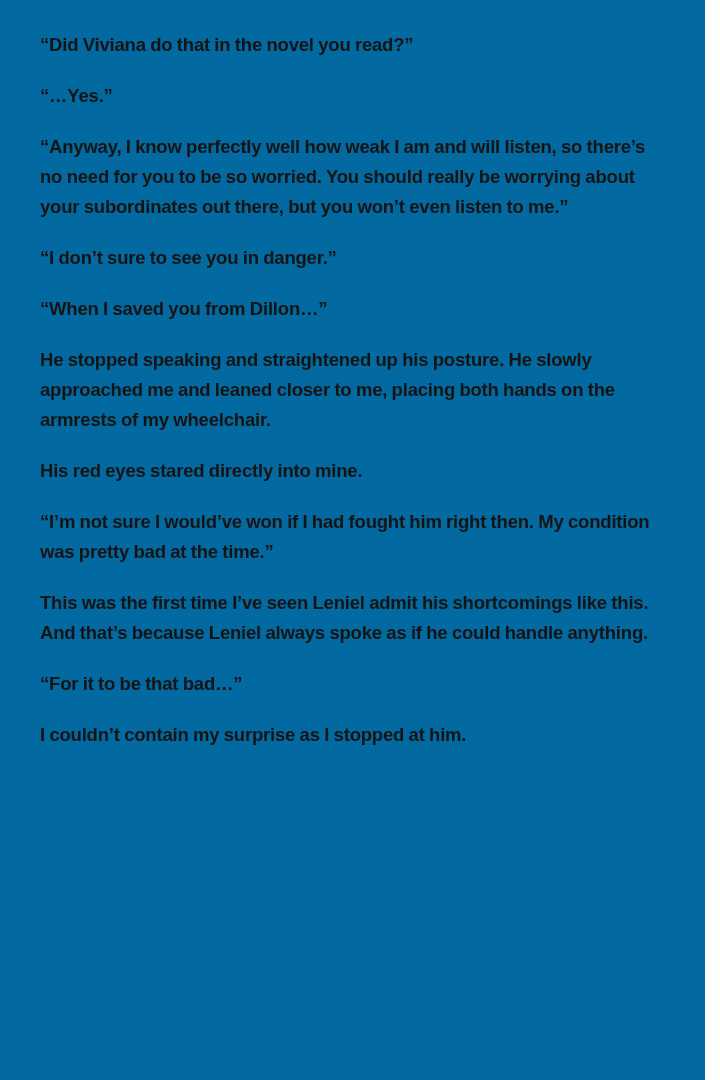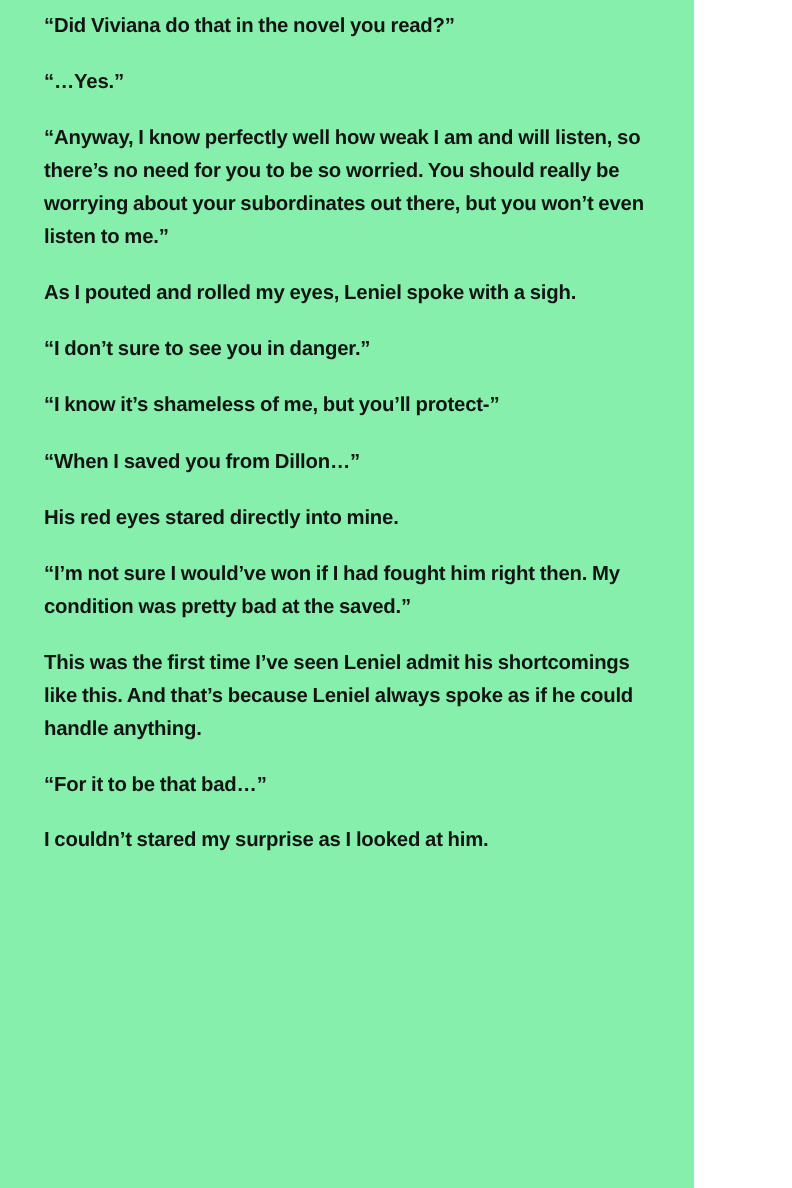--- a/index.html
+++ b/index.html
@@ -8,24 +8,24 @@
     background: #ffffff;
   }
   body {
     width: 720px;
     min-height: 1080px;
     font-family: "Liberation Sans", sans-serif;
     color: #111111;
   }
   .page {
     box-sizing: border-box;
-    width: 631px;
+    width: 705px;
     min-height: 1080px;
-    padding: 8px 40px 10px 40px;
-    background: #86efac;
+    padding: 30px 40px 10px 40px;
+    background: #0369a1;
   }
   .para {
     font-family: "Liberation Sans", sans-serif;
     font-size: 18.5px;
     font-weight: 700;
     line-height: 1.62;
     letter-spacing: -0.2px;
     color: #141414;
     margin: 0 0 21px 0;
     word-spacing: -0.5px;
@@ -34,22 +34,21 @@
     margin-bottom: 0;
   }
 </style>
 </head>
 <body>
 
 <div class="page">
   <p class="para">“Did Viviana do that in the novel you read?”</p>
   <p class="para">“…Yes.”</p>
   <p class="para">“Anyway, I know perfectly well how weak I am and will listen, so there’s no need for you to be so worried. You should really be worrying about your subordinates out there, but you won’t even listen to me.”</p>
-  <p class="para">As I pouted and rolled my eyes, Leniel spoke with a sigh.</p>
   <p class="para">“I don’t sure to see you in danger.”</p>
-  <p class="para">“I know it’s shameless of me, but you’ll protect-”</p>
   <p class="para">“When I saved you from Dillon…”</p>
+  <p class="para">He stopped speaking and straightened up his posture. He slowly approached me and leaned closer to me, placing both hands on the armrests of my wheelchair.</p>
   <p class="para">His red eyes stared directly into mine.</p>
-  <p class="para">“I’m not sure I would’ve won if I had fought him right then. My condition was pretty bad at the saved.”</p>
+  <p class="para">“I’m not sure I would’ve won if I had fought him right then. My condition was pretty bad at the time.”</p>
   <p class="para">This was the first time I’ve seen Leniel admit his shortcomings like this. And that’s because Leniel always spoke as if he could handle anything.</p>
   <p class="para">“For it to be that bad…”</p>
-  <p class="para">I couldn’t stared my surprise as I looked at him.</p>
+  <p class="para">I couldn’t contain my surprise as I stopped at him.</p>
 </div>
 
 </body></html>

